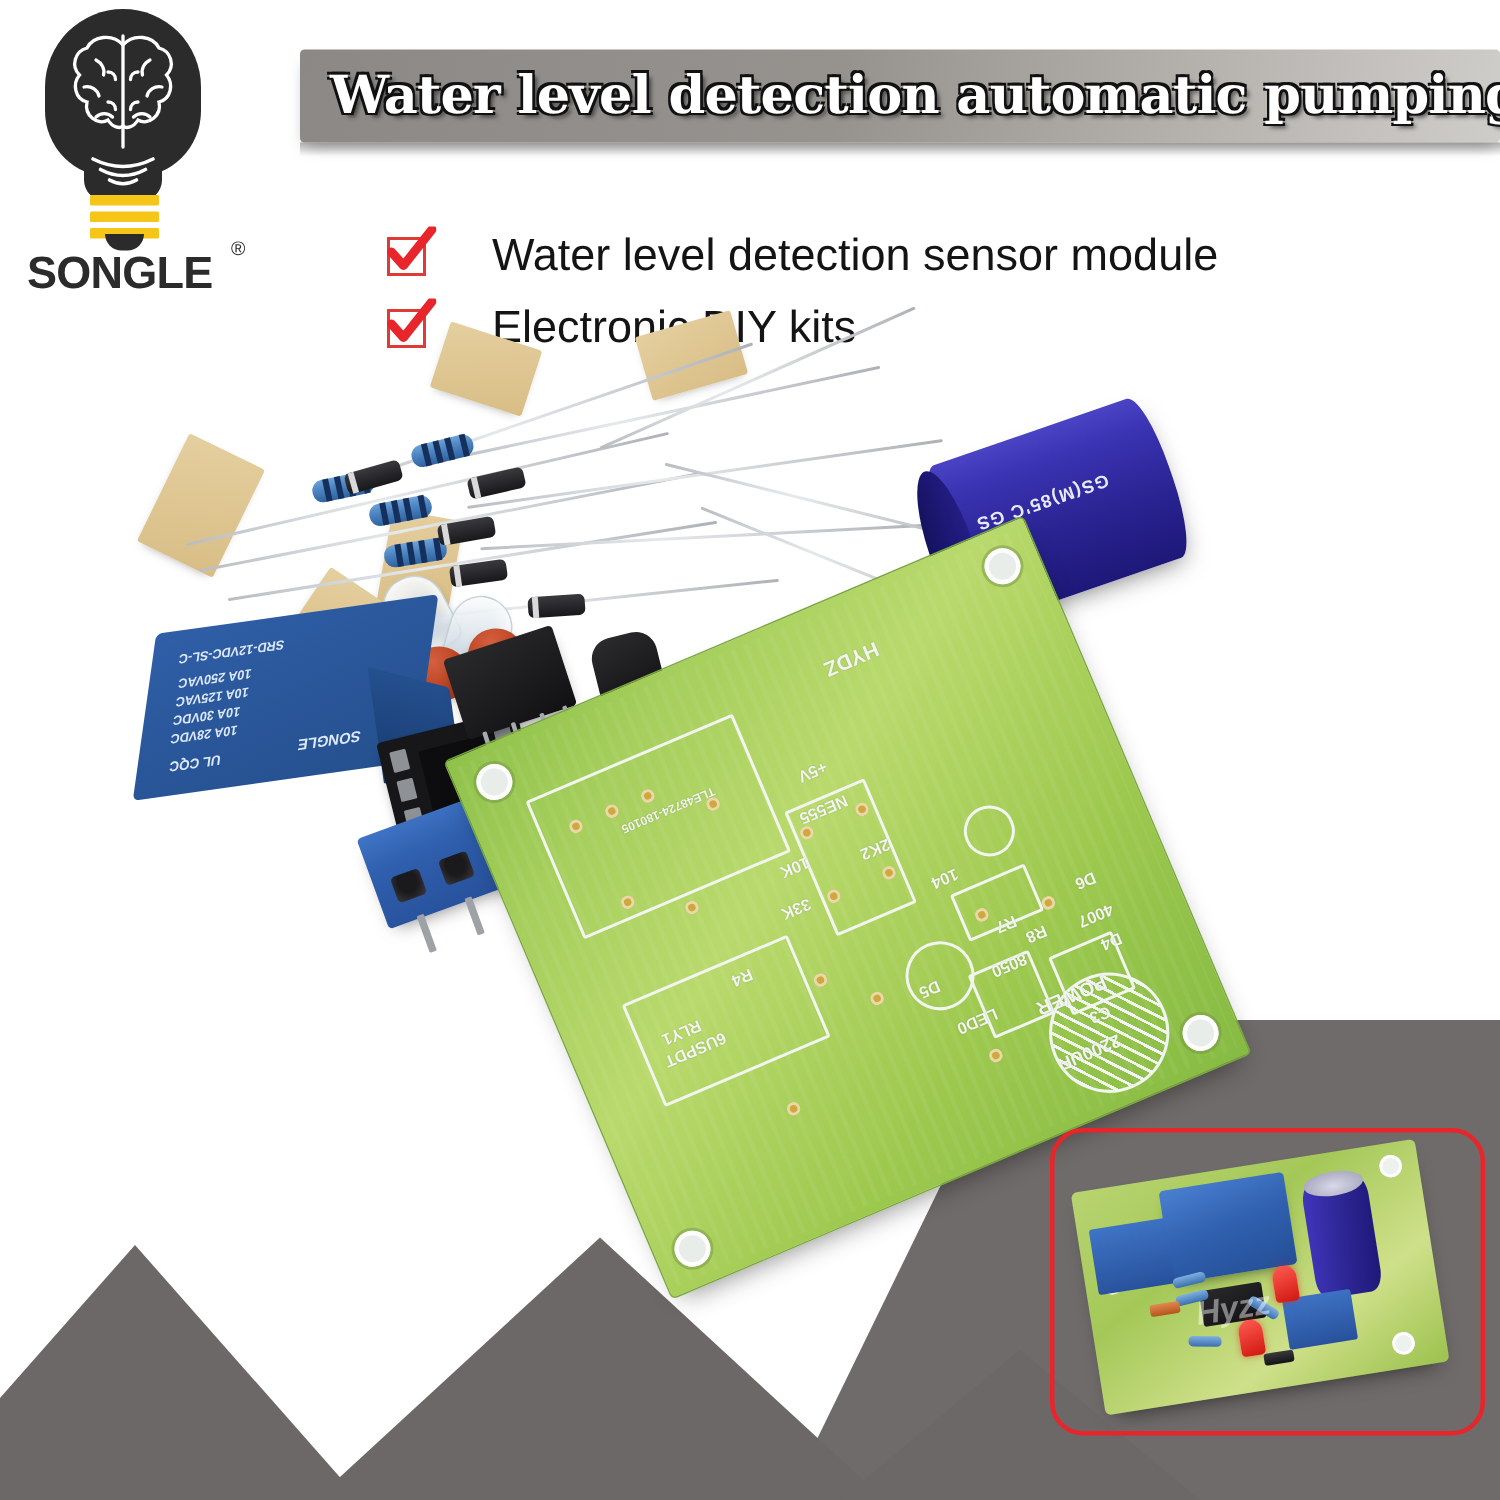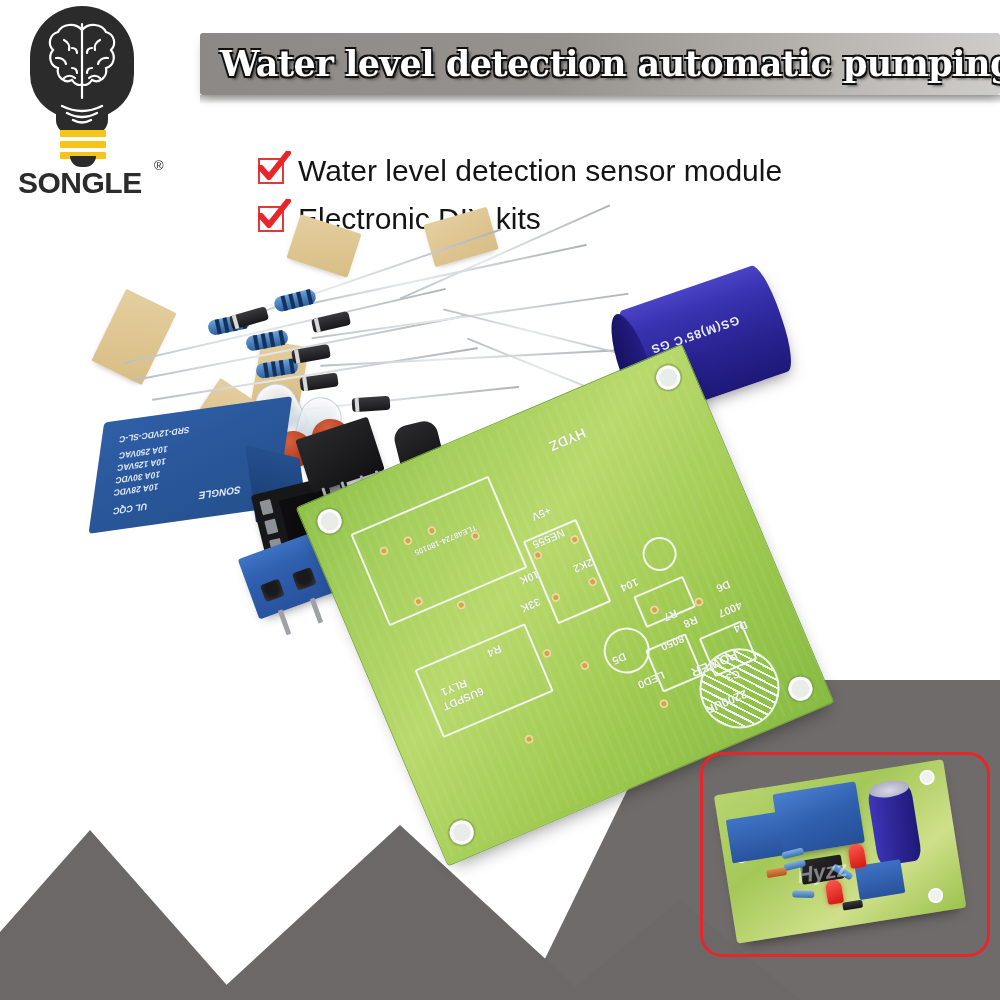--- a/index.html
+++ b/index.html
@@ -52,21 +52,21 @@
   #banner::after { content:""; position:absolute; left:0; right:0; bottom:-9px; height:9px;
     background: linear-gradient(180deg, rgba(120,118,116,.55), rgba(255,255,255,0)); }
   #banner-title { position: absolute; left: 20px; top: 6px; right: 4px;
     font-family: "DejaVu Serif", serif; font-weight: bold; font-size: 35px; line-height: 50px;
     color: #ffffff; letter-spacing: -0.5px; white-space: nowrap;
     text-shadow: -1.6px -1.6px 0 #111, 1.6px -1.6px 0 #111, -1.6px 1.6px 0 #111,
                  1.6px 1.6px 0 #111, 3px 3px 3px rgba(0,0,0,.55); }
 
   
   #bullets { position: absolute; left: 258px; top: 150px; }
-  .bullet { display: flex; align-items: center; height: 42px; margin-bottom: 6px; }
+  .bullet { display: flex; align-items: center; height: 42px; margin-bottom: 6px; gap: 30px; }
   .chk { position: relative; width: 26px; height: 26px; border: 2px solid #e03a36;
      flex: 0 0 26px; margin-right: 14px; }
   .chk svg { position: absolute; left: -3px; top: -9px; }
   .bullet-label { font-size: 30px; color: #141414; font-family: "Liberation Sans", sans-serif; }
 
   
   #photo { position: absolute; left: 60px; top: 215px; width: 860px; height: 680px; }
 
   
   #pcb { position: absolute; left: 295px; top: 195px; width: 420px; height: 390px;

